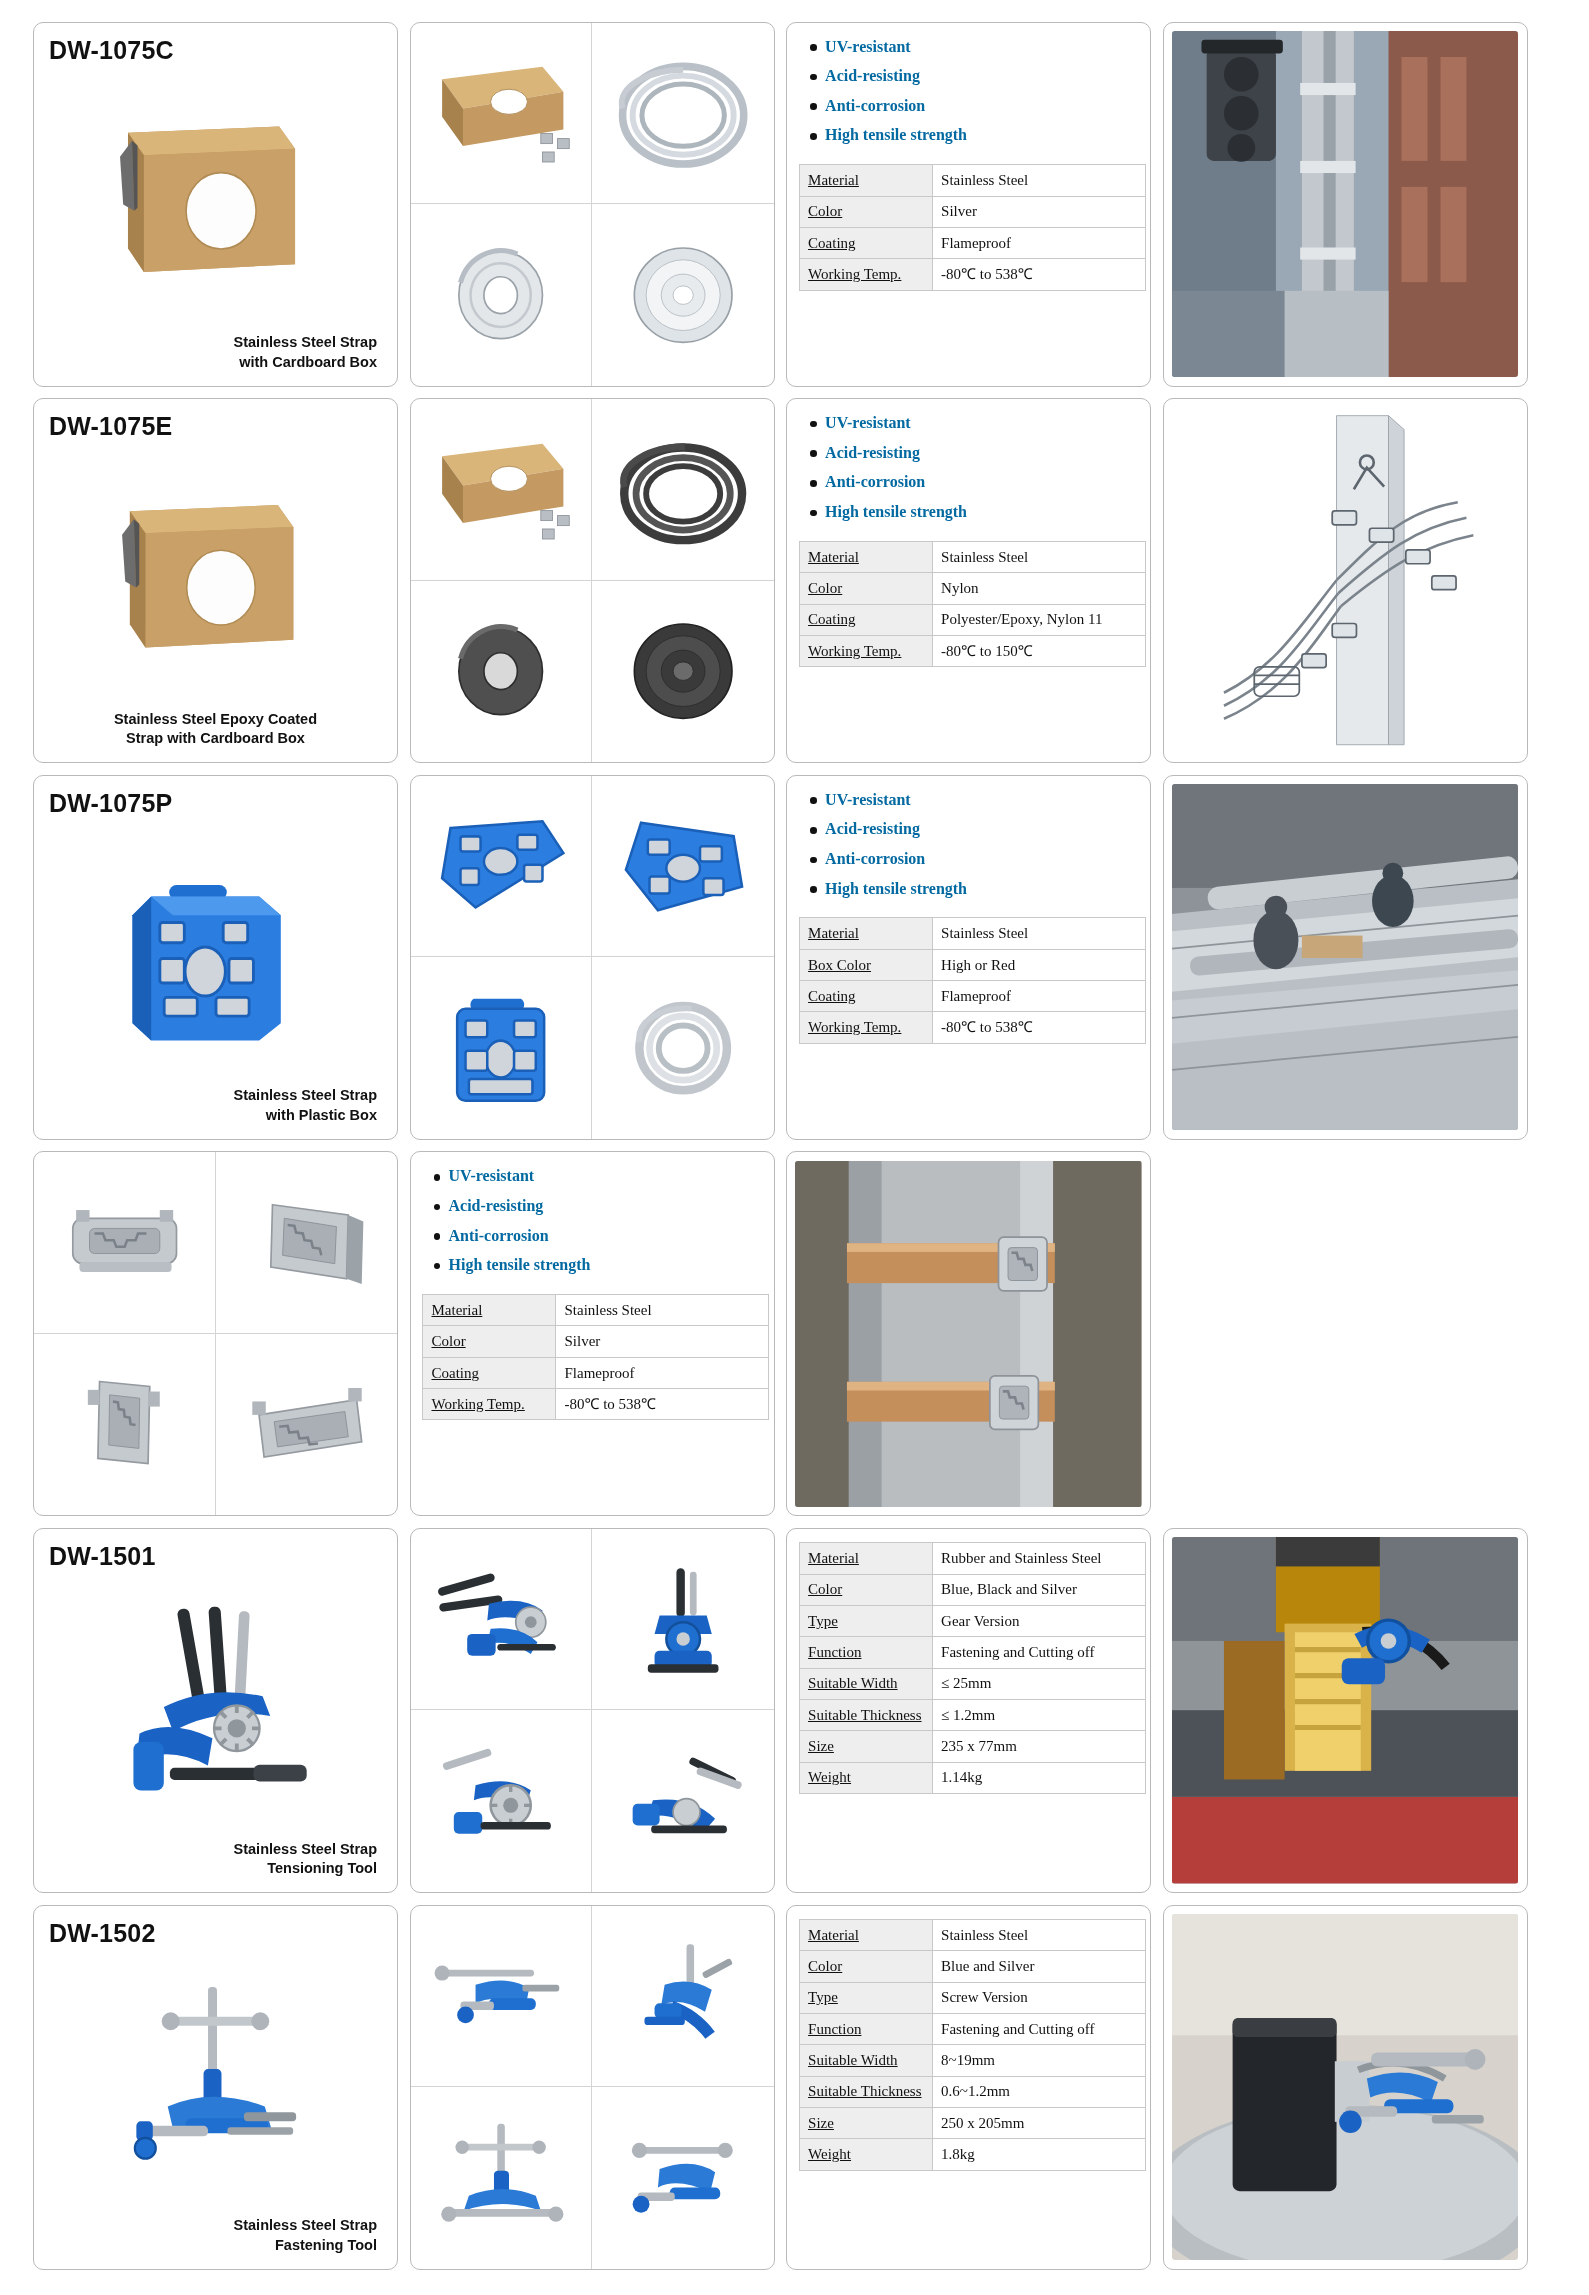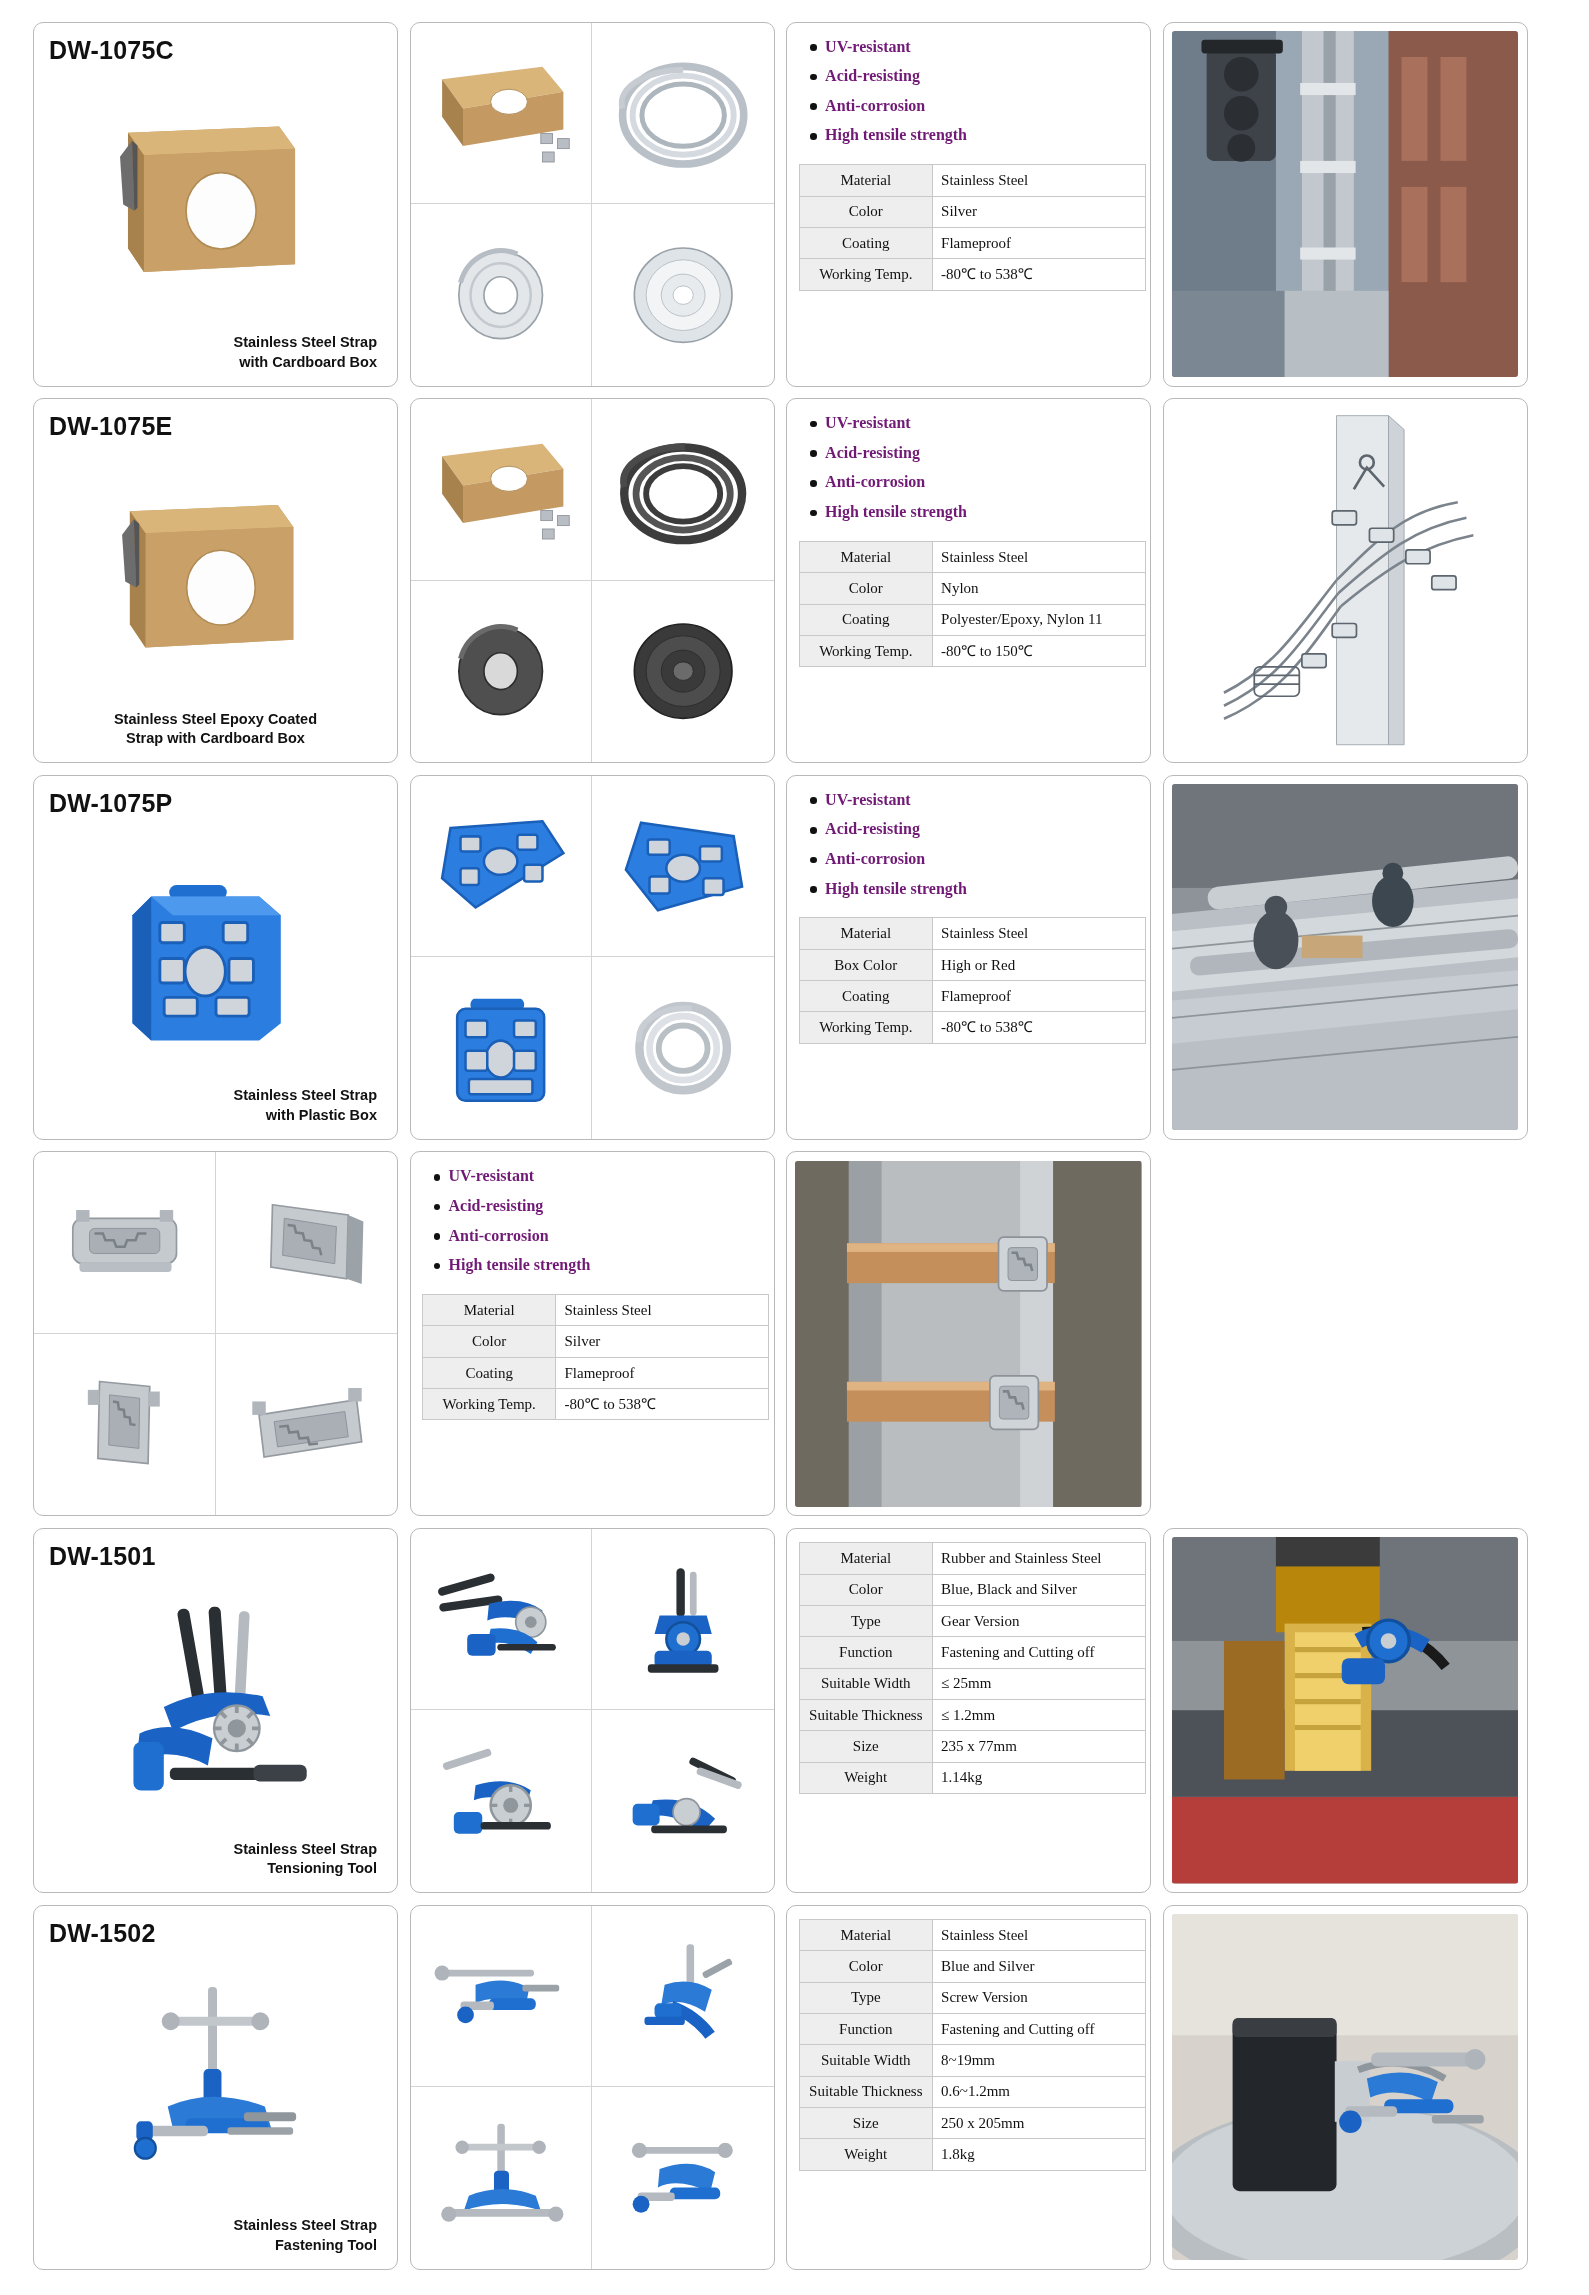--- a/index.html
+++ b/index.html
@@ -78,21 +78,21 @@
   .c-spec {
     width: 365px; margin-right: 11.6px;
     padding: 10px 3.3px 3.3px 3.3px;
     display: flex; flex-direction: column;
   }
   .features { padding: 5px 15px 8.3px 18px; }
   .feature {
     font-family: "Liberation Serif", serif;
     font-weight: bold;
     font-size: 16px;
-    color: #701a75;
+    color: #0369a1;
     margin: 0 0 11.6px 0;
     position: relative;
     padding-left: 16.6px;
   }
   .feature:before {
     content: "";
     position: absolute;
     left: 1.7px; top: 6.6px;
     width: 6.6px; height: 6.6px;
     border-radius: 50%;
@@ -110,22 +110,23 @@
     font-family: "Liberation Serif", serif;
     font-size: 15px;
     color: #111;
     padding: 5.8px 8.3px;
     vertical-align: middle;
     line-height: 1.25;
   }
   table.spec td.k {
     width: 133px;
     background: #eeeeee;
-    text-align: center;
+    text-align: left;
     font-weight: normal;
+    text-decoration: underline;
   }
   table.spec td.v { background: #fff; }
 
   
   .c-photo {
     width: 365px;
     padding: 8.3px;
     display: flex; align-items: stretch; justify-content: center;
   }
   .photo-inner {

